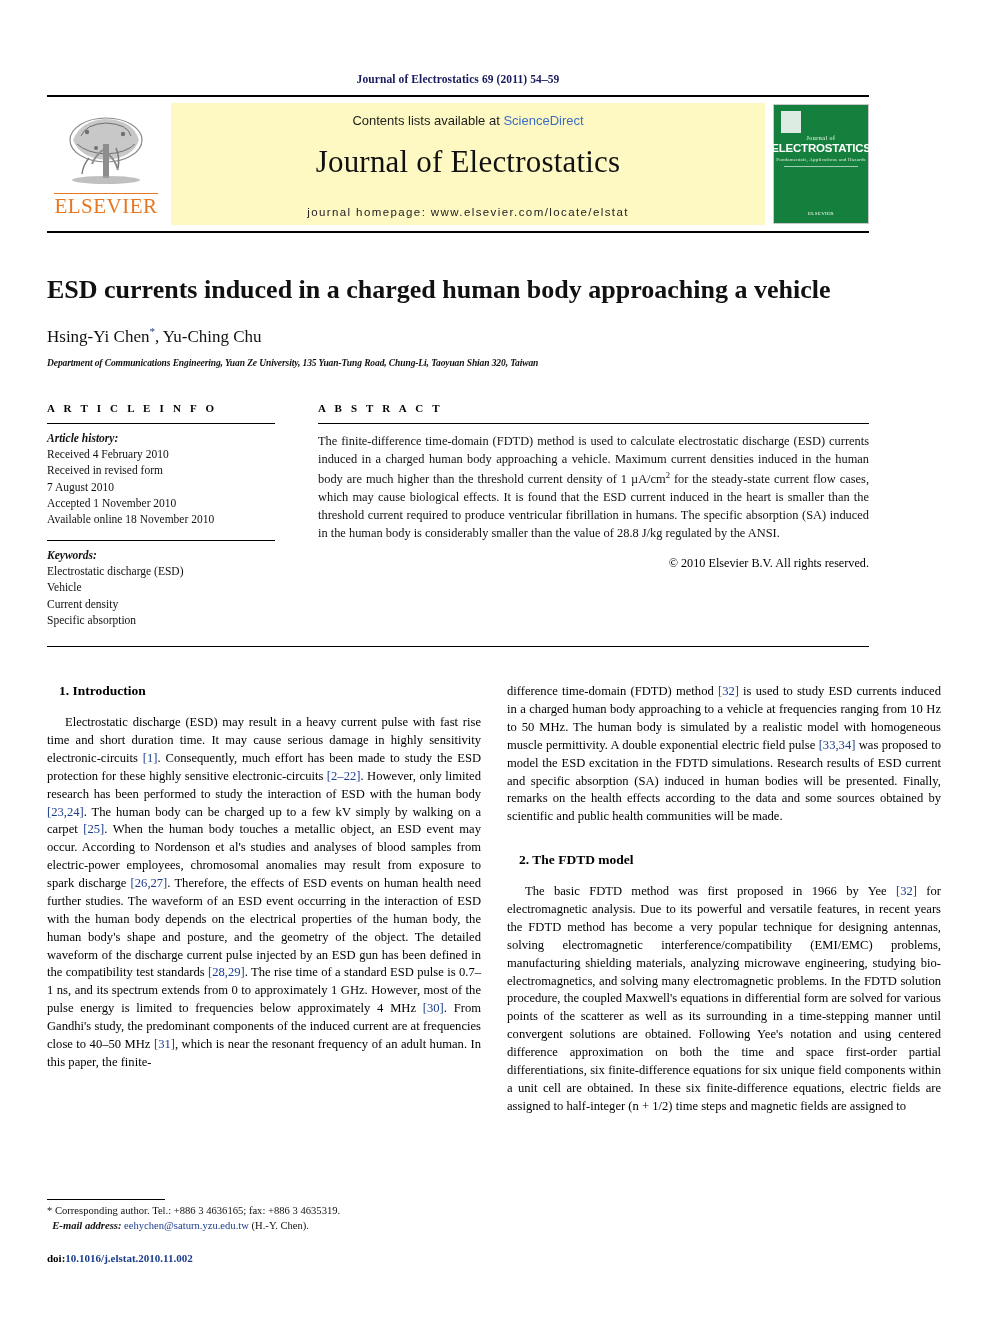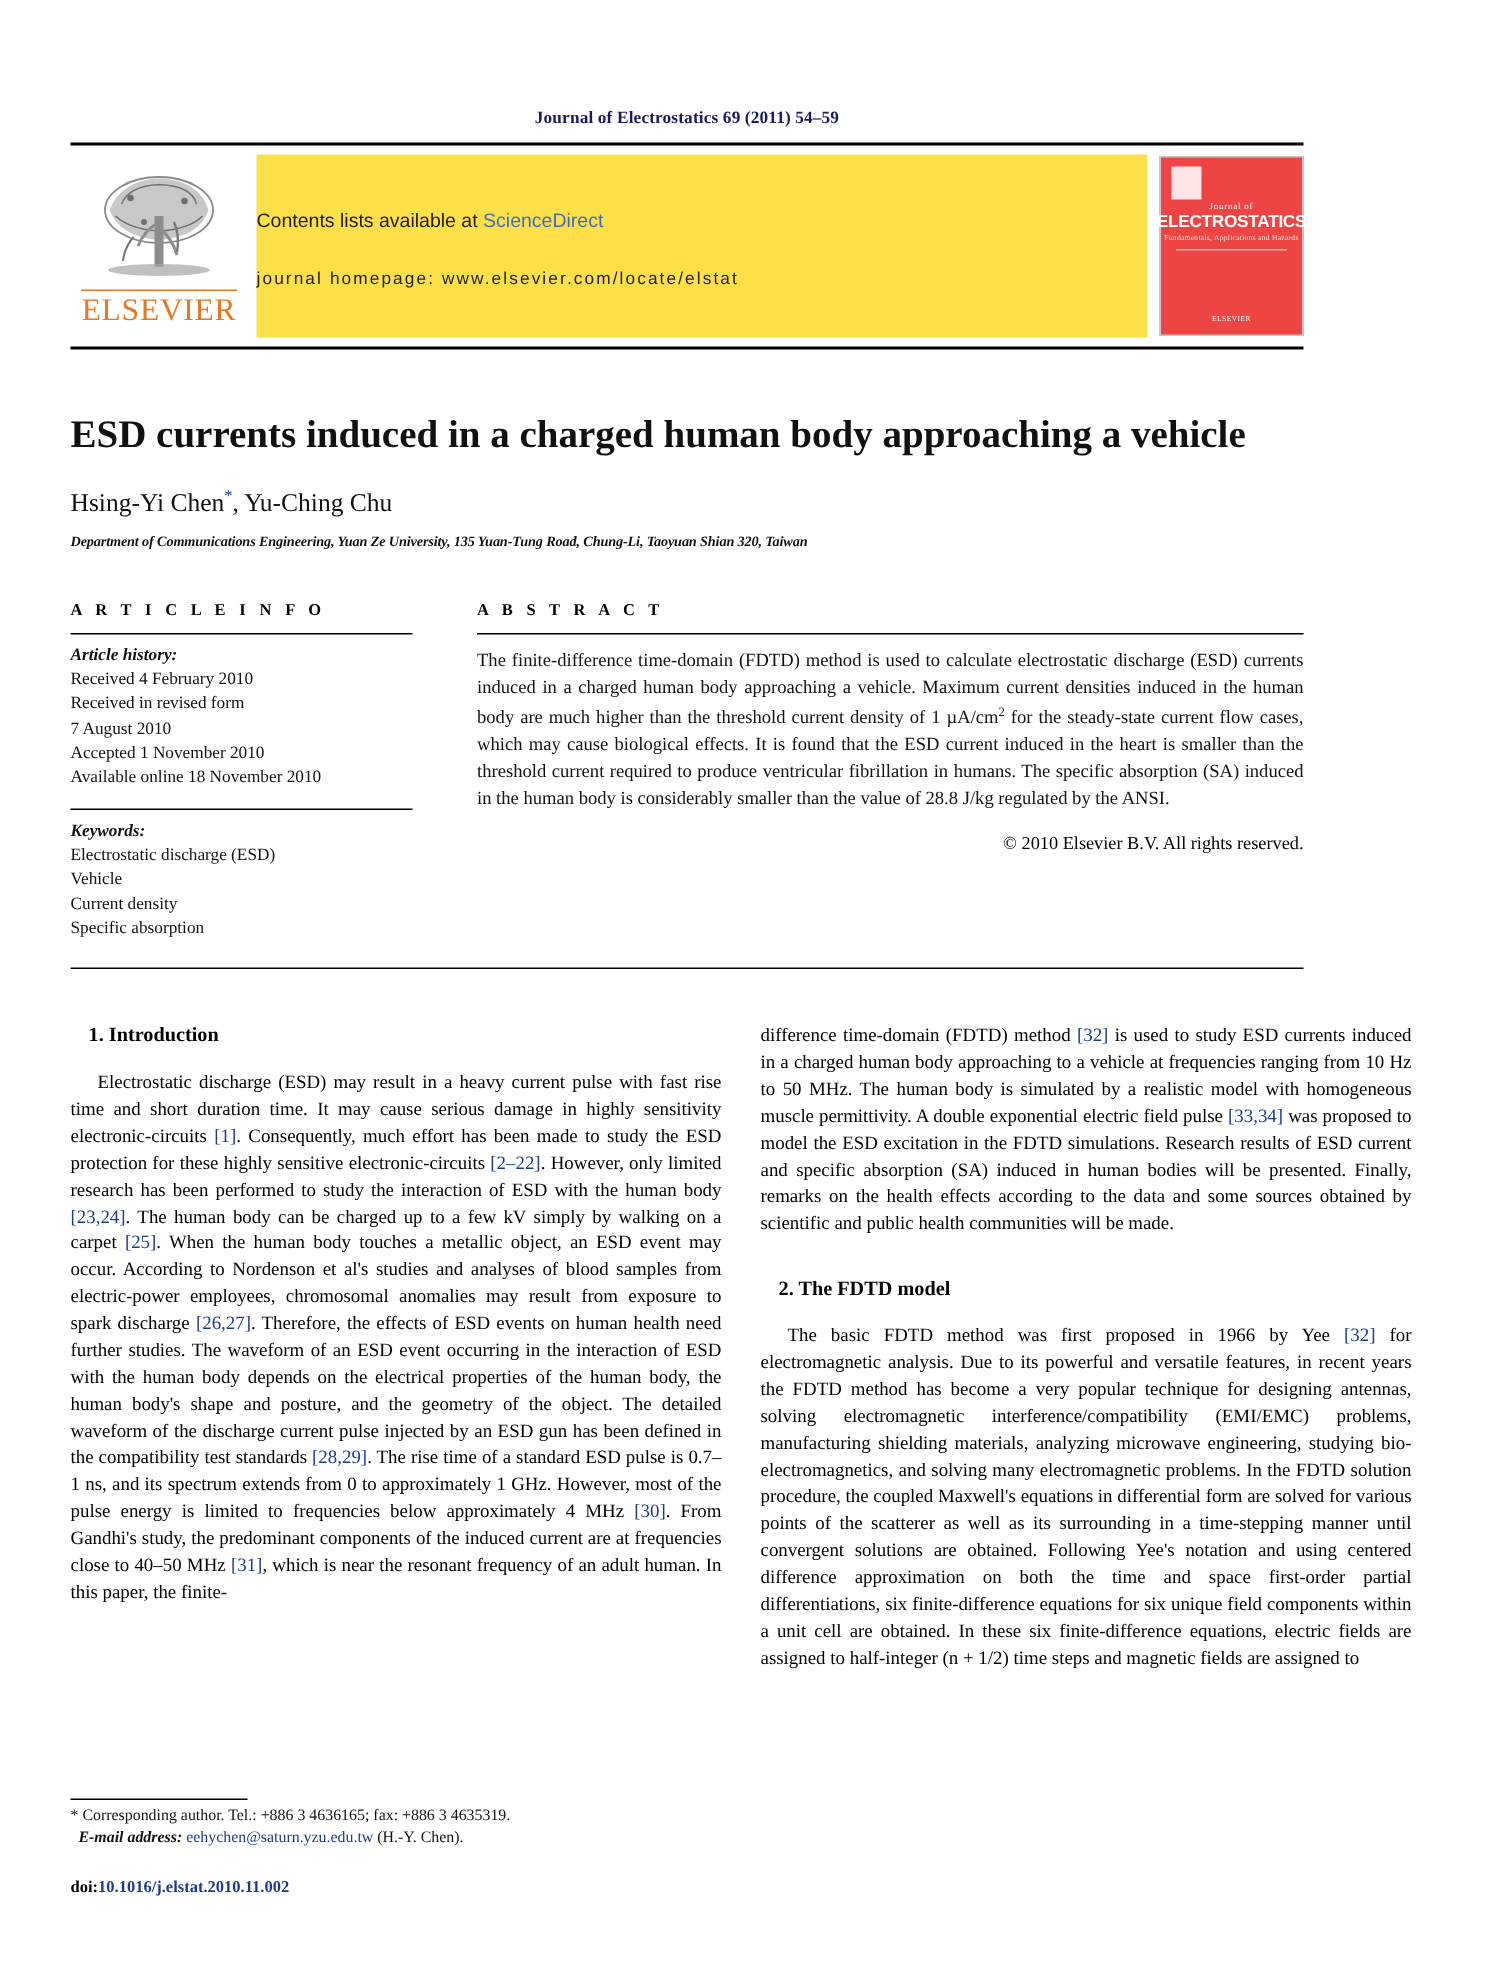--- a/index.html
+++ b/index.html
@@ -60,24 +60,25 @@
     color: #E87722;
     font-size: 21px;
     letter-spacing: .5px;
     line-height: 1;
     margin-top: 1px;
     border-top: 1.5px solid #E87722;
     padding-top: 2px;
   }
   .banner {
     flex: 1 1 auto;
-    background: #fde047;
+    background: #fef9c3;
     margin: 6px 8px 6px 6px;
     display: flex;
     flex-direction: column;
+    align-items: center;
     justify-content: center;
     position: relative;
   }
   .banner-contents {
     font-family: "Liberation Sans", sans-serif;
     font-size: 13px;
     color: #222;
     margin-top: 2px;
   }
   .banner-contents .sd {
@@ -94,21 +95,21 @@
     font-family: "Liberation Sans", sans-serif;
     font-size: 11.5px;
     color: #222;
     letter-spacing: 1.4px;
     margin-top: 26px;
   }
   .cover-thumb {
     width: 96px;
     flex: 0 0 96px;
     margin: 7px 0 7px 0;
-    background: #ef4444;
+    background: #15803d;
     border: 1px solid #c9c9c9;
     box-sizing: border-box;
     position: relative;
     display: flex;
     flex-direction: column;
     align-items: center;
   }
   .cover-els-mark {
     width: 20px; height: 22px;
     background: #fff;
@@ -327,20 +328,21 @@
           <path d="M26 44 q-6 7 -7 16" fill="none" stroke="#7a7a7a" stroke-width="1.4"></path>
         </g>
       </svg>
       <div class="elsevier-word">ELSEVIER</div>
     </div>
 
     <div class="banner">
       <div class="banner-contents">
         <span>Contents lists available at </span><span class="sd">ScienceDirect</span>
       </div>
+      <div class="banner-journal">Journal of Electrostatics</div>
       <div class="banner-homepage">journal homepage: www.elsevier.com/locate/elstat</div>
     </div>
 
     <div class="cover-thumb">
       <div class="cover-els-mark"></div>
       <div class="cover-small">Journal of</div>
       <div class="cover-title">ELECTROSTATICS</div>
       <div class="cover-sub">Fundamentals, Applications and Hazards</div>
       <div class="cover-rule"></div>
       <div class="cover-foot">ELSEVIER</div>

